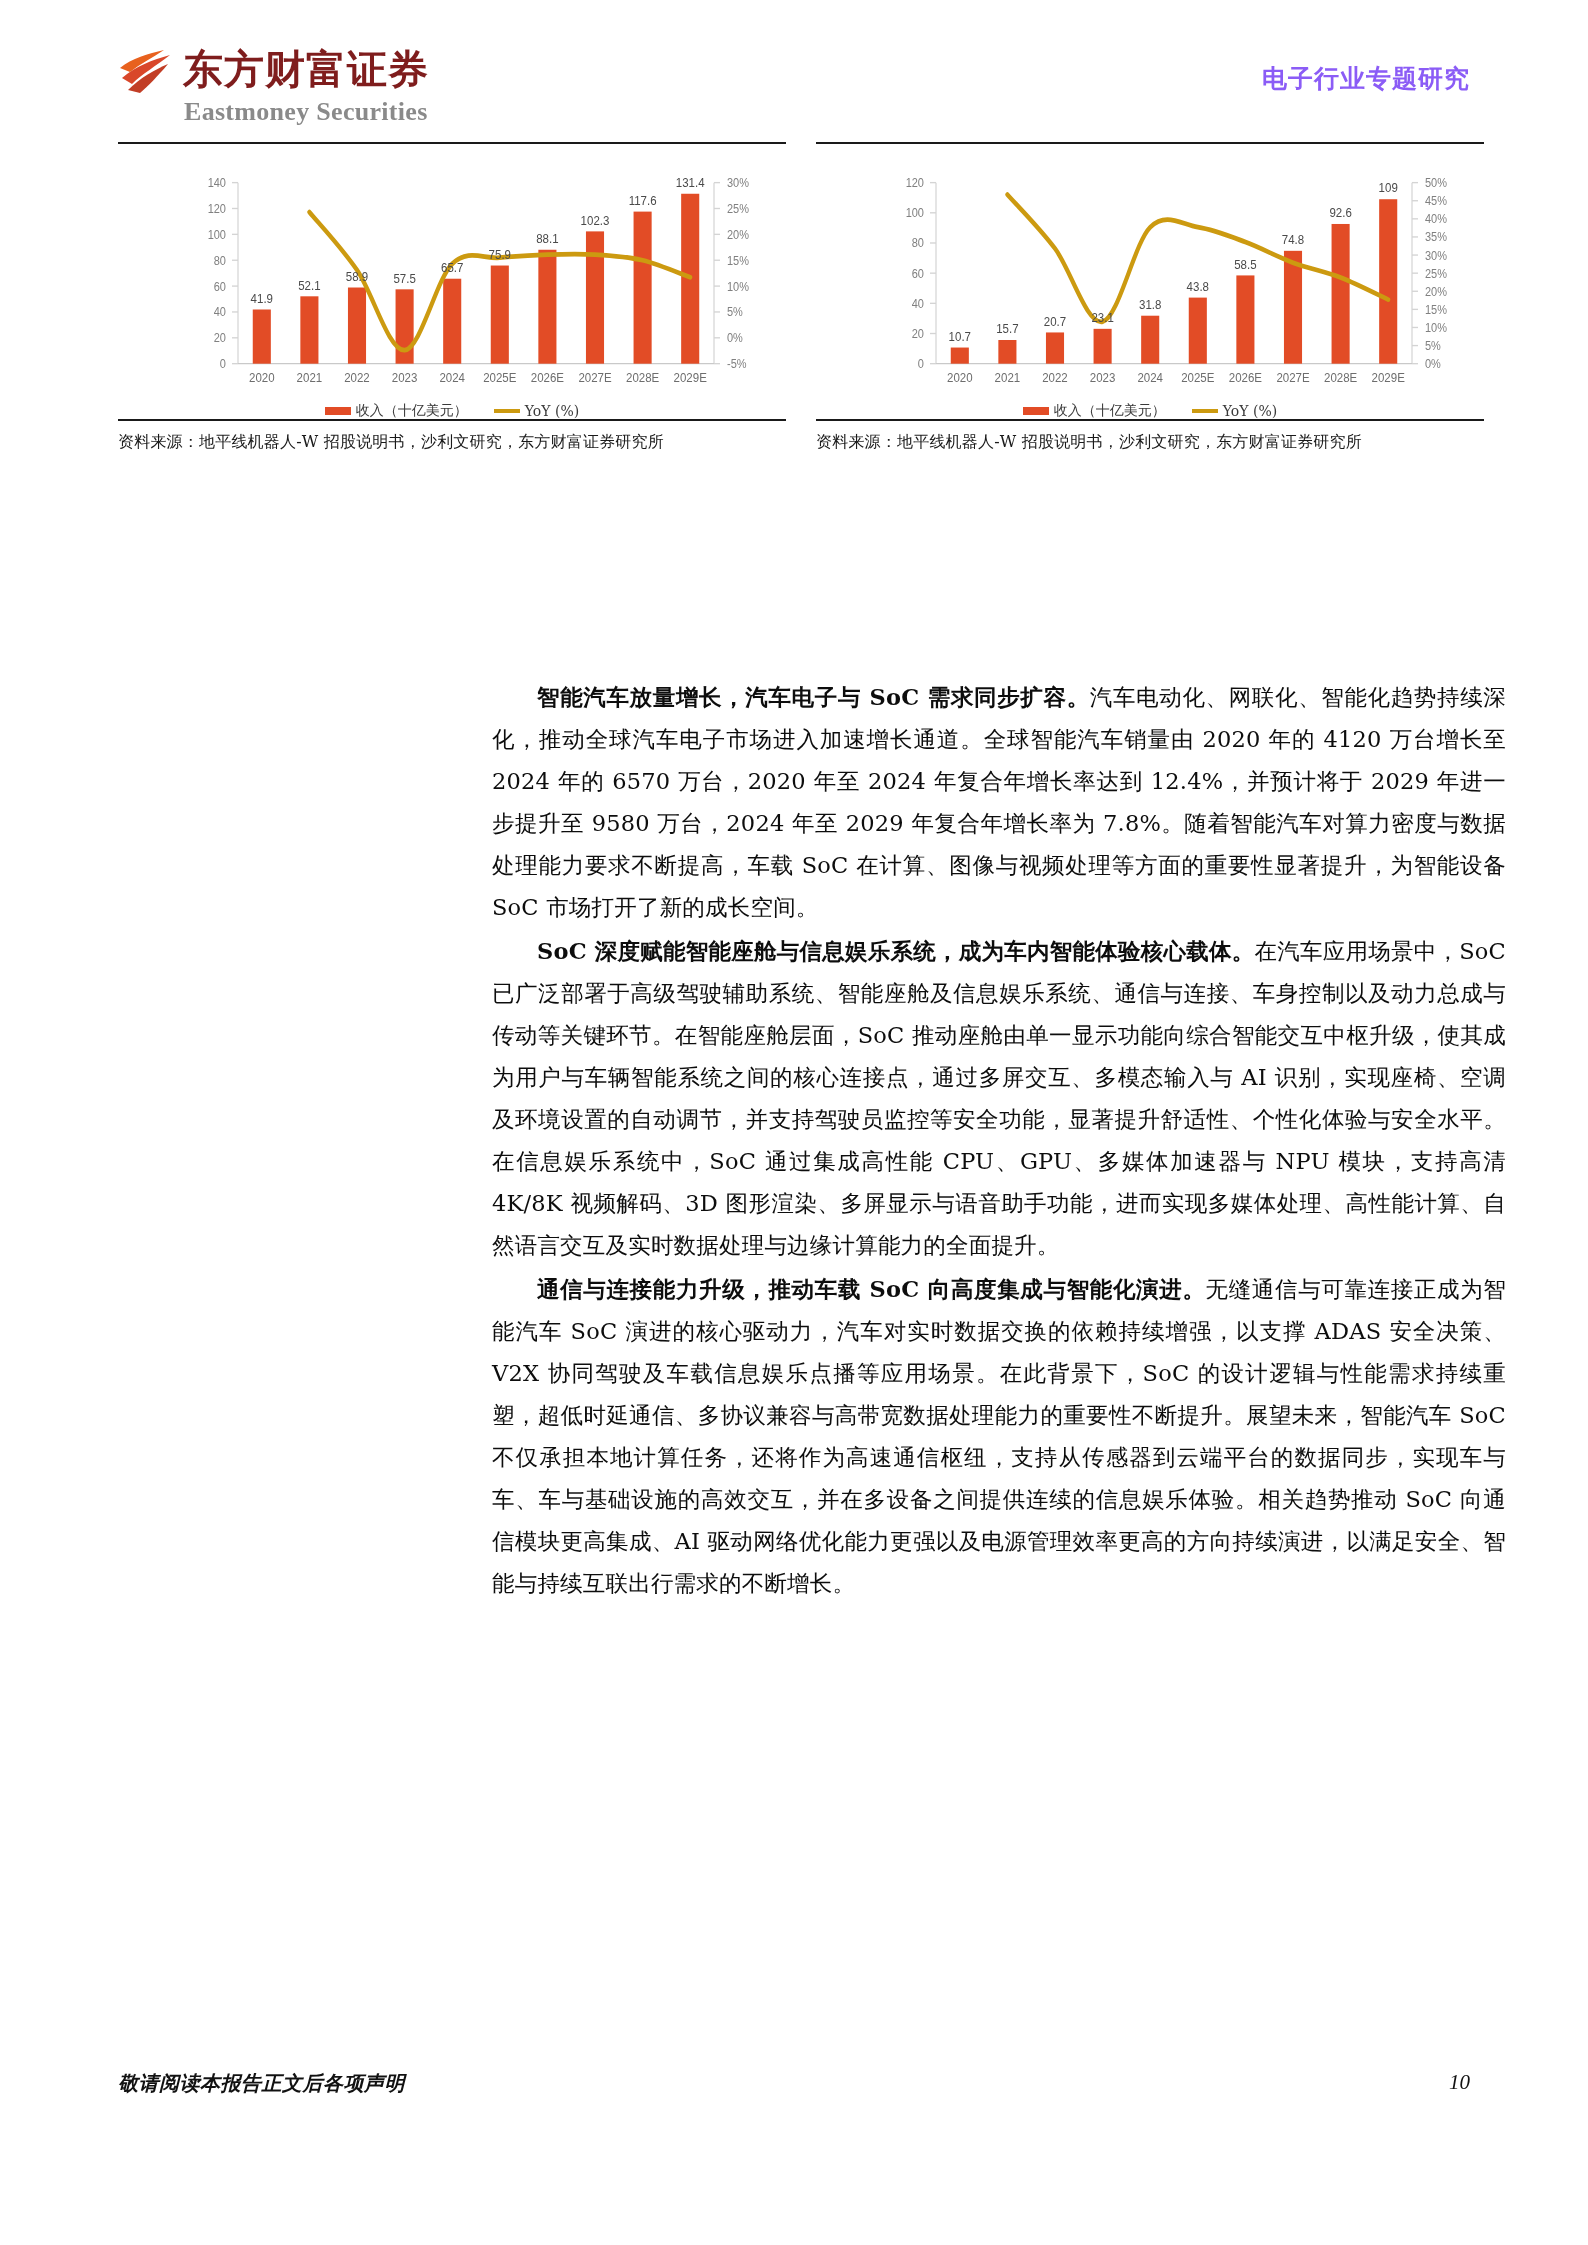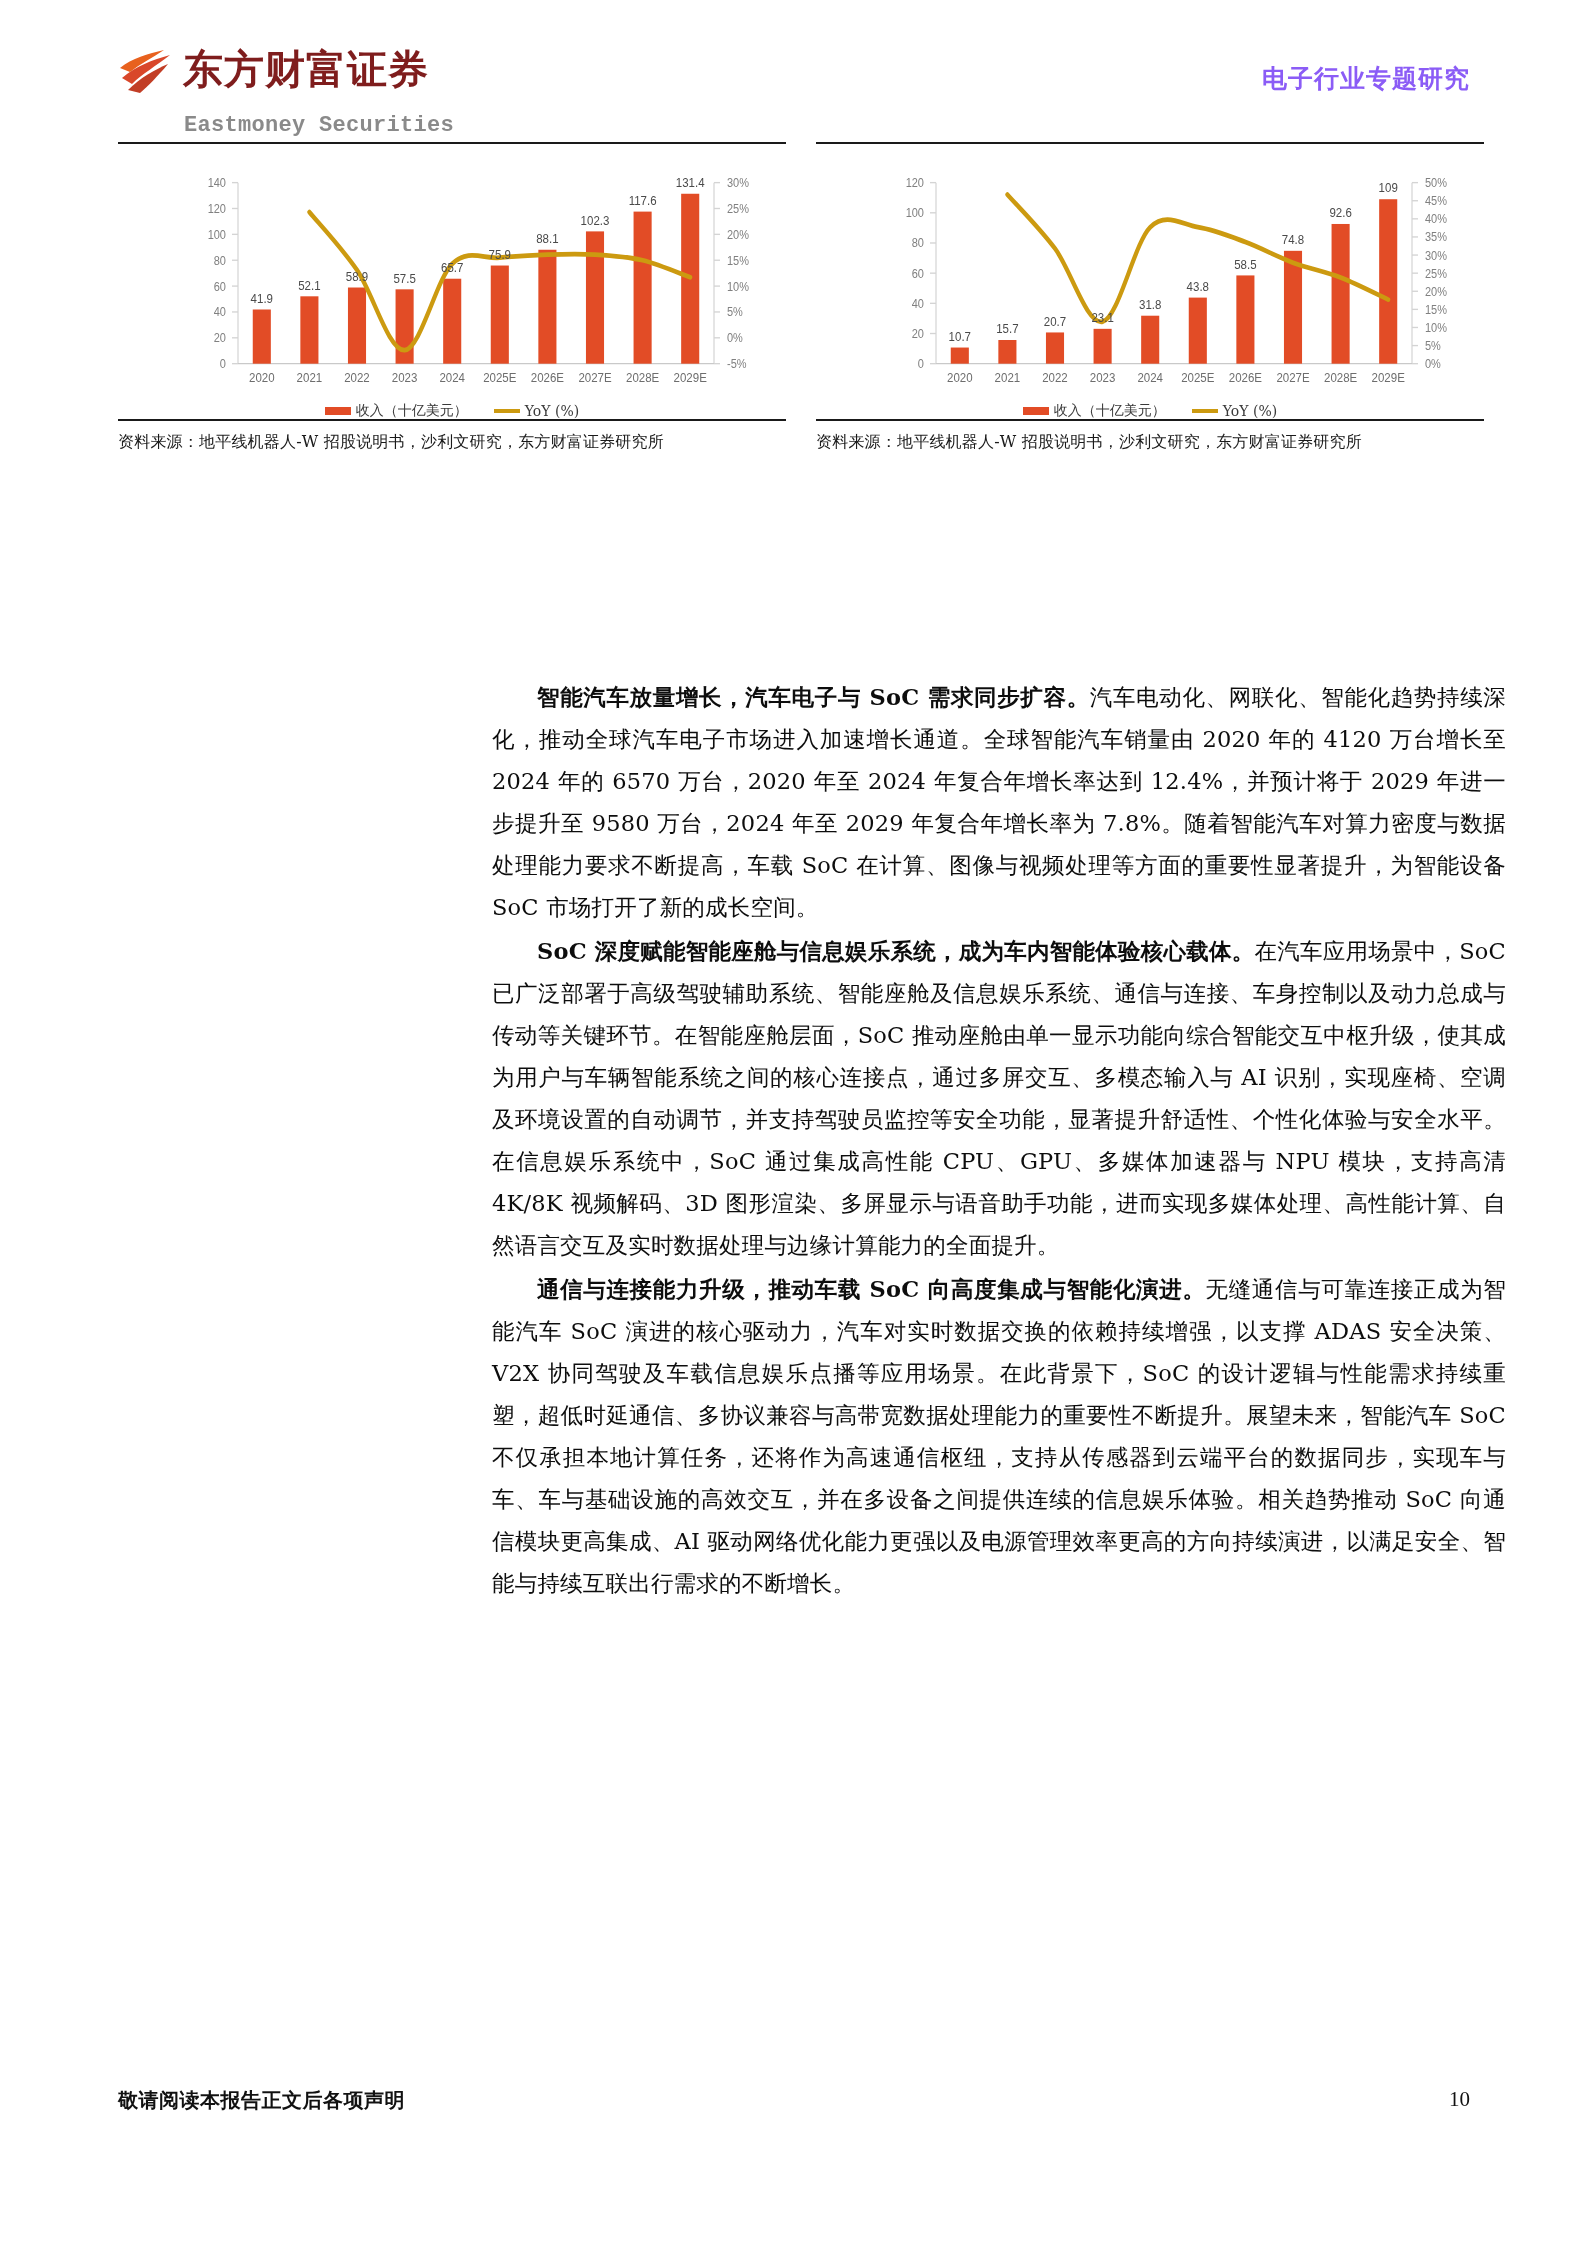--- a/index.html
+++ b/index.html
@@ -21,23 +21,23 @@
     display:flex; flex-direction:column; align-items:flex-start;
   }
   #logo-row { display:flex; align-items:center; gap:9px; }
   .logo-mark { width:56px; height:50px; display:block; }
   .logo-cn {
     font-family:"DejaVu Sans", sans-serif;
     font-weight:bold; font-size:40px; color:#7f1d1d;
     letter-spacing:1px; line-height:1;
   }
   .logo-en {
-    font-family:Liberation Mono, monospace;
-    font-weight:bold; font-size:22px; color:#8a8a8a;
-    margin-left:66px; margin-top:19px; letter-spacing:0.3px;
+    font-family:Liberation Serif, serif;
+    font-weight:bold; font-size:26px; color:#8a8a8a;
+    margin-left:66px; margin-top:3px; letter-spacing:0.3px;
   }
   #header-title {
     position:absolute; right:118px; top:62px;
     font-family:"DejaVu Sans", sans-serif;
     font-weight:bold; font-size:25px; color:#8b5cf6;
     letter-spacing:1px;
   }
 
   
   .figure-block { position:absolute; top:140px; width:668px; }
@@ -84,21 +84,21 @@
     color:#0d0d0d;
     text-align:justify;
     text-justify:inter-character;
     text-indent:2em;
     letter-spacing:0.2px;
   }
   #body-text p b { font-weight:bold; }
 
   
   #footer {
-    position:absolute; left:0; bottom:118px; width:1588px; height:40px;
+    position:absolute; left:0; bottom:135px; width:1588px; height:40px;font-style:italic;
   }
   #footer-note {
     position:absolute; left:118px; top:0;
     font-family:"DejaVu Serif", serif; font-weight:bold;
     font-size:20px; color:#111; letter-spacing:0.5px;
   }
   #footer-page {
     position:absolute; right:118px; top:0;
     font-family:"Liberation Serif", serif;
     font-size:21px; color:#111;text-align:right;

